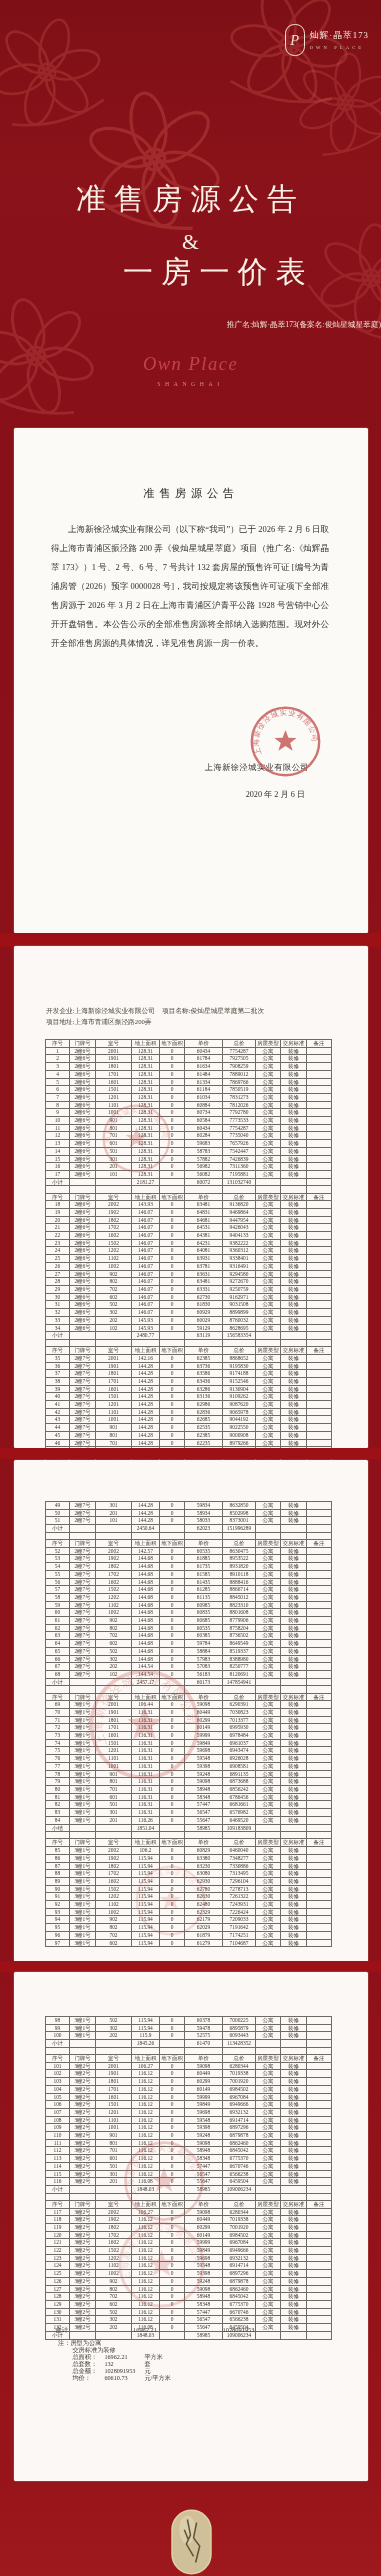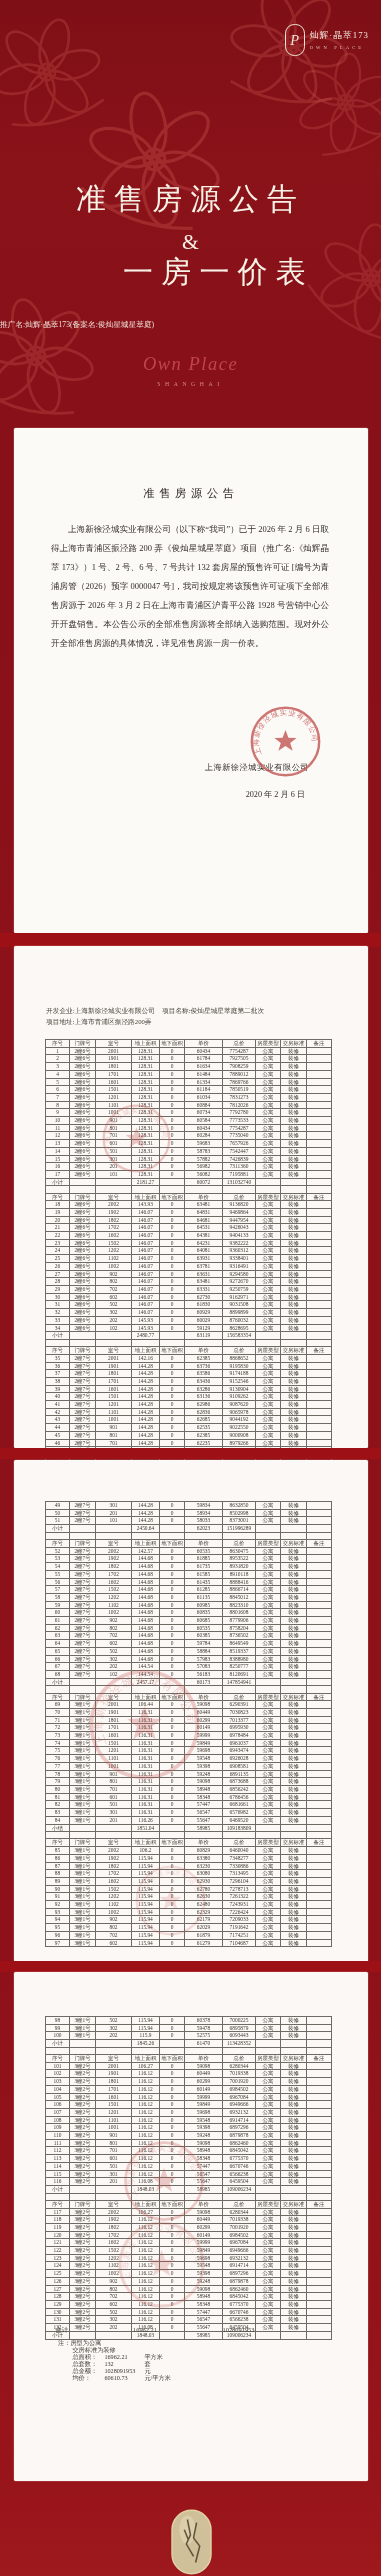--- a/index.html
+++ b/index.html
@@ -11,21 +11,21 @@
   .brand{position:absolute;top:24px;left:285px;display:flex;align-items:center;gap:5.2px;}
   .brand-pill{width:17.5px;height:30px;border:1px solid #eee3d4;border-radius:9.3px;display:flex;align-items:center;justify-content:center;}
   .brand-pill span{font-size:14.4px;font-style:italic;color:#eee3d4;font-family:"Liberation Serif",serif;}
   .brand-cn{font-size:8.8px;color:#f2e9dd;letter-spacing:1px;}
   .brand-en{font-size:4.6px;color:#dccabe;letter-spacing:3.1px;margin-top:2.1px;}
   
   .c-title{position:absolute;left:0;width:381px;text-align:center;color:#f7f1e6;font-weight:400;}
   .c-t1{top:179px;font-size:30px;letter-spacing:8.2px;}
   .c-amp{top:230px;font-size:21.6px;letter-spacing:0;}
   .c-t2{top:252px;font-size:30px;letter-spacing:8.2px;padding-left:28px;}
-  .c-sub{position:absolute;top:320px;left:0;width:381px;text-align:left;font-size:7.7px;color:#efe3d8;}
+  .c-sub{position:absolute;top:320px;left:0;width:381px;text-align:right;font-size:7.7px;color:#efe3d8;}
   .c-script{position:absolute;top:354px;left:0;width:381px;text-align:center;font-size:18.5px;font-style:italic;color:#c2434e;letter-spacing:1.5px;}
   .c-script-sub{position:absolute;top:381px;left:0;width:381px;text-align:center;font-size:5.7px;letter-spacing:4.6px;color:#d2868b;}
   
   .page{position:absolute;left:14px;width:354px;background:#fcfaf7;border-radius:1.5px;box-shadow:0 0 0 0.5px rgba(255,230,220,.25);}
   #page2,#page3,#page4{background:#fcf8f5;}
   .band{position:absolute;left:0;width:381px;background:#9d1116;}
   
   .doc-title{position:absolute;top:58px;left:0;width:100%;text-align:center;font-size:11.3px;letter-spacing:4.6px;color:#2e2a26;}
   .doc-body{position:absolute;left:37px;right:39px;top:92px;font-size:8.5px;line-height:19px;text-align:justify;text-indent:17px;color:#332f2a;}
   .signer{position:absolute;right:59px;top:334px;font-size:8.2px;letter-spacing:0.5px;color:#332f2a;}
@@ -107,21 +107,21 @@
 
   <div class="c-title c-t1">准售房源公告</div>
   <div class="c-title c-amp">&amp;</div>
   <div class="c-title c-t2">一房一价表</div>
   <div class="c-sub">推广名:灿辉·晶萃173(备案名:俊灿星城星萃庭)</div>
   <div class="c-script">Own Place</div>
   <div class="c-script-sub">SHANGHAI</div>
 
   <div class="page" id="page1" style="top:428px;height:505px;">
     <div class="doc-title">准售房源公告</div>
-    <div class="doc-body">上海新徐泾城实业有限公司（以下称“我司”）已于 2026 年 2 月 6 日取得上海市青浦区振泾路 200 弄《俊灿星城星萃庭》项目（推广名:《灿辉晶萃 173》）1 号、2 号、6 号、7 号共计 132 套房屋的预售许可证 [编号为青浦房管（2026）预字 0000047 号]，我司按规定将该预售许可证项下全部准售房源于 2026 年 3 月 2 日在上海市青浦区沪青平公路 1928 号营销中心公开开盘销售。本公告公示的全部准售房源将全部纳入选购范围。现对外公开全部准售房源的具体情况，详见准售房源一房一价表。</div>
+    <div class="doc-body">上海新徐泾城实业有限公司（以下称“我司”）已于 2026 年 2 月 6 日取得上海市青浦区振泾路 200 弄《俊灿星城星萃庭》项目（推广名:《灿辉晶萃 173》）1 号、2 号、6 号、7 号共计 132 套房屋的预售许可证 [编号为青浦房管（2026）预字 0000028 号]，我司按规定将该预售许可证项下全部准售房源于 2026 年 3 月 2 日在上海市青浦区沪青平公路 1928 号营销中心公开开盘销售。本公告公示的全部准售房源将全部纳入选购范围。现对外公开全部准售房源的具体情况，详见准售房源一房一价表。</div>
     <div class="signer">上海新徐泾城实业有限公司</div>
     <div class="docdate">2020 年 2 月 6 日</div>
     <svg class="stamp" viewBox="-80 -80 160 160" style="left:233px;top:272px;width:77px;height:83px;opacity:.78;">
         <use href="#stampG"></use>
       </svg>
   </div>
 
   <div class="band" style="top:933px;height:14px;"></div>
 
   <div class="page" id="page2" style="top:946px;height:502px;">

